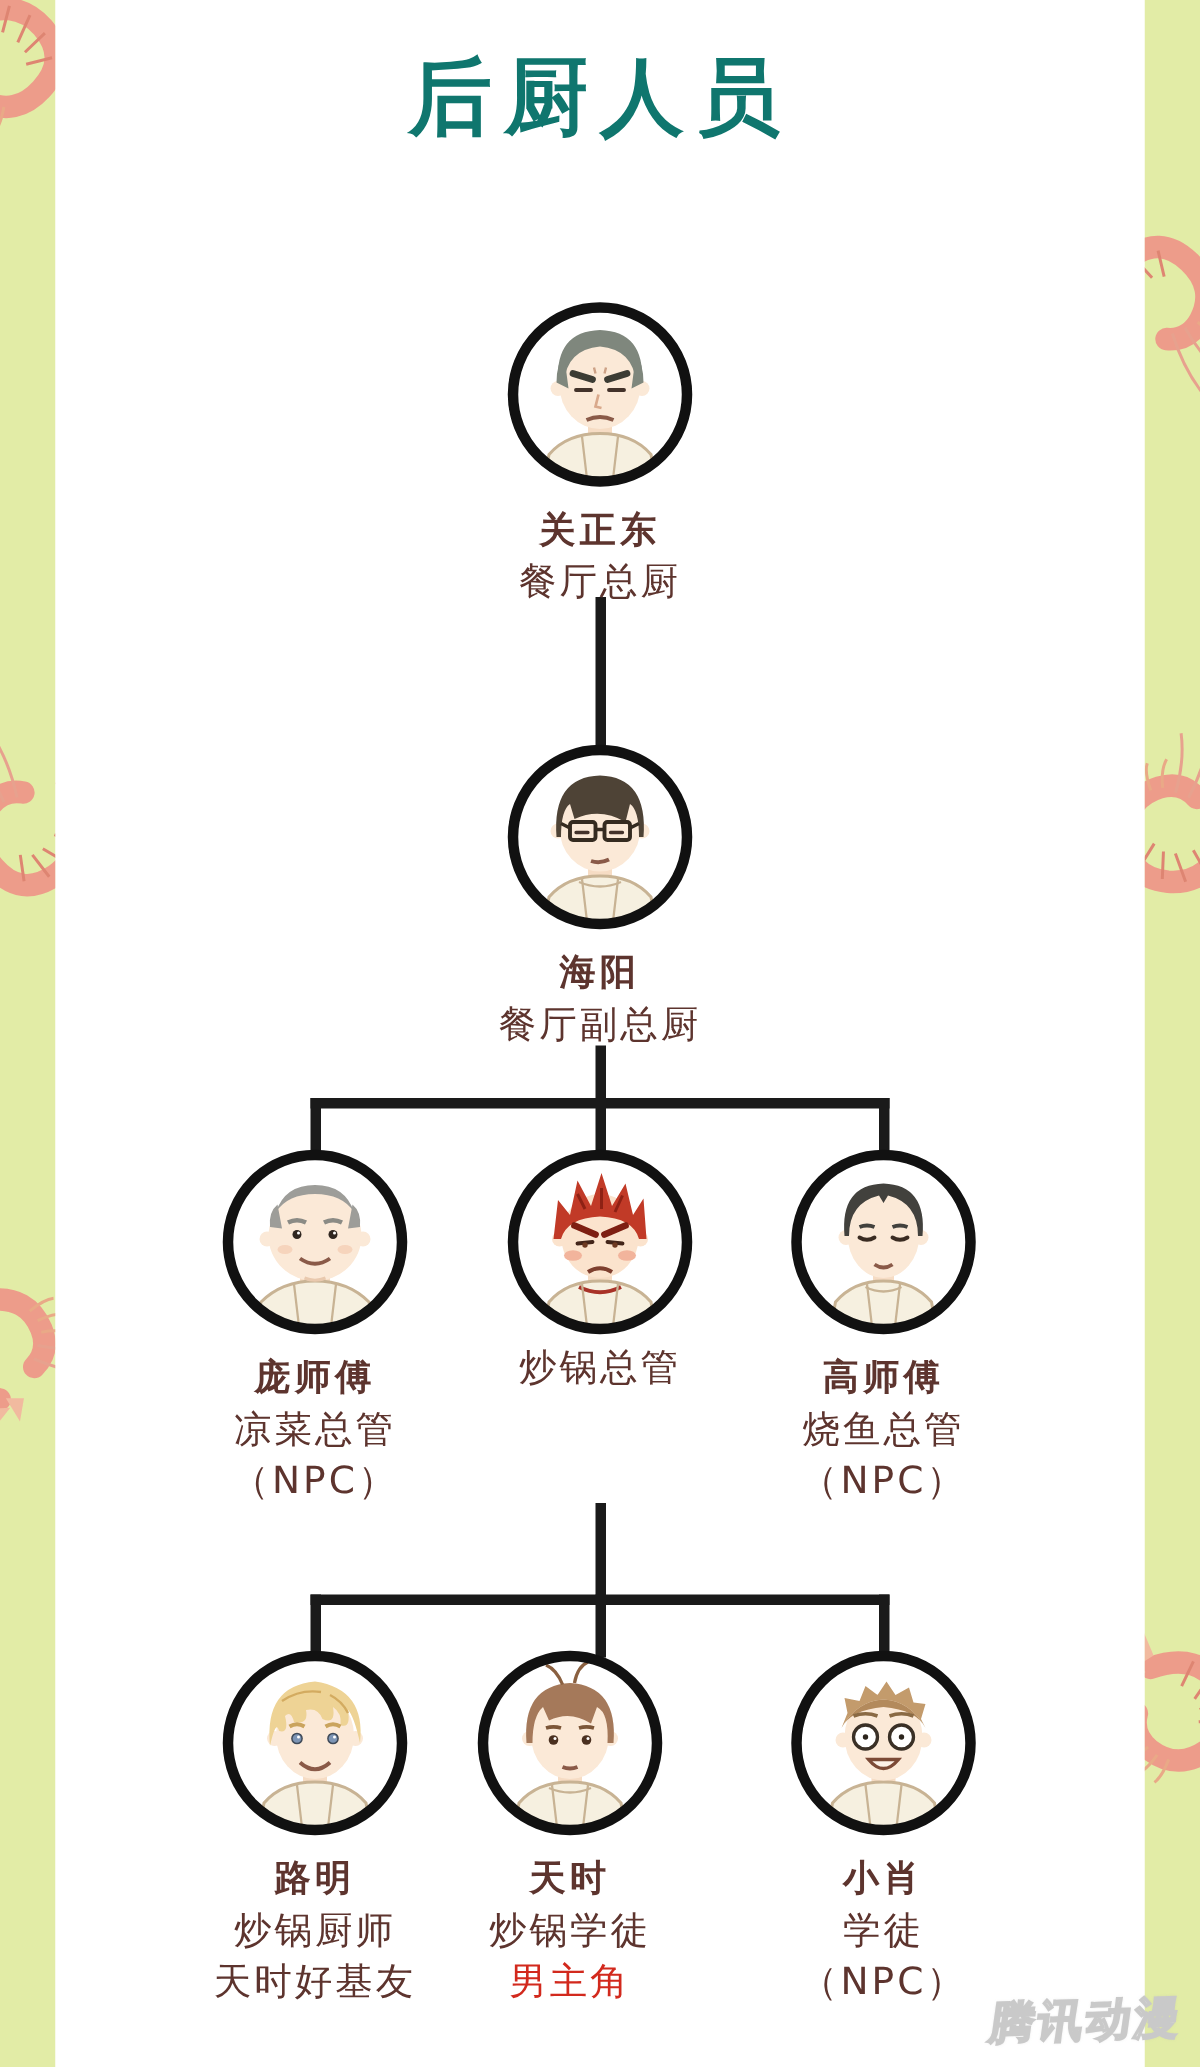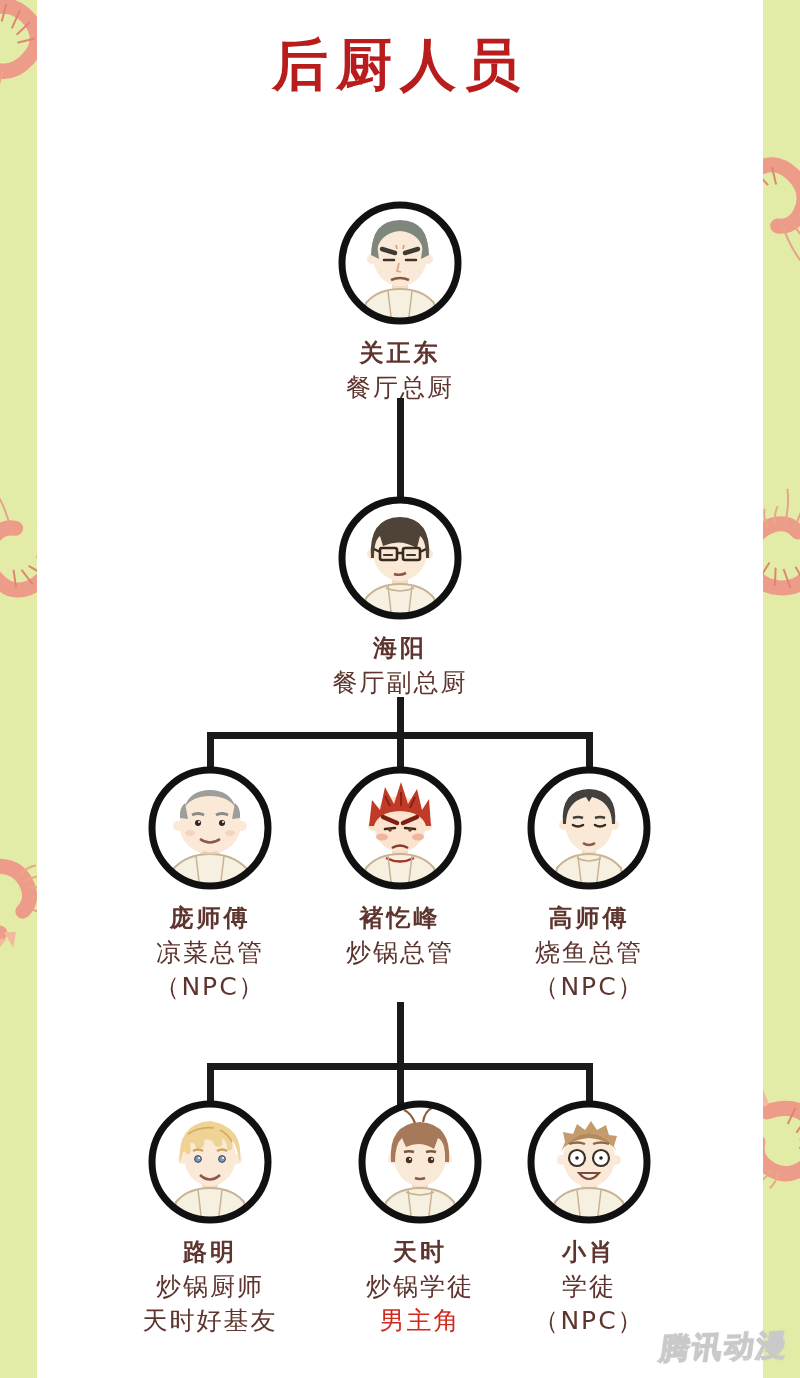--- a/index.html
+++ b/index.html
@@ -9,21 +9,21 @@
   }
   .canvas{position:absolute;inset:0;width:800px;height:1378px;background:#ffffff;}
   .strip{position:absolute;top:0;width:37px;height:1378px;background:#e2ecа6;overflow:hidden;}
   .strip{background:#e2eca6;}
   .strip.left{left:0;}
   .strip.right{right:0;}
   .shrimp{position:absolute;}
   .panel{position:absolute;left:37px;top:0;width:726px;height:1378px;background:#ffffff;}
   .title{
     position:absolute;left:0;top:28px;width:800px;text-align:center;
-    font-size:56px;font-weight:bold;color:#b91c1c;letter-spacing:8px;
+    font-size:56px;font-weight:bold;color:#0f766e;letter-spacing:8px;
   }
   .person{position:absolute;width:240px;transform:translateX(-50%);text-align:center;color:#5d342e;}
   .avatar{display:inline-block;width:124px;height:124px;line-height:0;}
   .pname{font-size:24px;font-weight:bold;letter-spacing:3px;margin-top:8px;line-height:33px;}
   .prole{font-size:25px;letter-spacing:2px;line-height:35px;}
   .pnote{font-size:25px;letter-spacing:2px;line-height:34px;}
   .pnote.red{color:#d2291d;font-weight:normal;}
   .vline,.hline{position:absolute;background:#1a1a1a;}
   .watermark{
     position:absolute;right:12px;bottom:10px;
@@ -239,21 +239,20 @@
           <path d="M47,63 L57,62 M67,62 L77,63" stroke="#43251a" stroke-width="2.6" stroke-linecap="round"></path>
           <circle cx="52" cy="64" r="1.8" fill="#6e3a22"></circle>
             <circle cx="72" cy="64" r="1.8" fill="#6e3a22"></circle>
           <ellipse cx="44" cy="71" rx="6" ry="3.5" fill="#f2b49c"></ellipse>
             <ellipse cx="80" cy="71" rx="6" ry="3.5" fill="#f2b49c"></ellipse>
           <path d="M54,82 Q62,77 70,82" stroke="#7e3f2e" stroke-width="2.6" fill="none"></path>
         </g>
         <circle cx="62" cy="62" r="58" fill="none" stroke="#111111" stroke-width="7"></circle>
       </svg>
     </div>
-    <div class="pname">褚忔峰</div>
     <div class="prole">炒锅总管</div>
     <div class="pnote"></div>
   </div>
 
   <div class="person" style="left:589px;top:766px;">
     <div class="avatar">
       <svg width="124" height="124" viewBox="0 0 124 124">
         <defs>
             <clipPath id="cp5">
               <circle cx="62" cy="62" r="58"></circle>
@@ -308,21 +307,21 @@
           <path d="M52,75 Q62,84 72,75" stroke="#8a5a48" stroke-width="2.6" fill="none"></path>
         </g>
         <circle cx="62" cy="62" r="58" fill="none" stroke="#111111" stroke-width="7"></circle>
       </svg>
     </div>
     <div class="pname">路明</div>
     <div class="prole">炒锅厨师</div>
     <div class="pnote">天时好基友</div>
   </div>
 
-  <div class="person" style="left:420px;top:1100px;">
+  <div class="person" style="left:380px;top:1100px;">
     <div class="avatar">
       <svg width="124" height="124" viewBox="0 0 124 124">
         <defs>
             <clipPath id="cp7">
               <circle cx="62" cy="62" r="58"></circle>
             </clipPath>
           </defs>
         <g clip-path="url(#cp7)">
           <rect width="124" height="124" fill="#ffffff"></rect>
           <rect x="54" y="70" width="16" height="22" fill="#f6dcc4"></rect>

